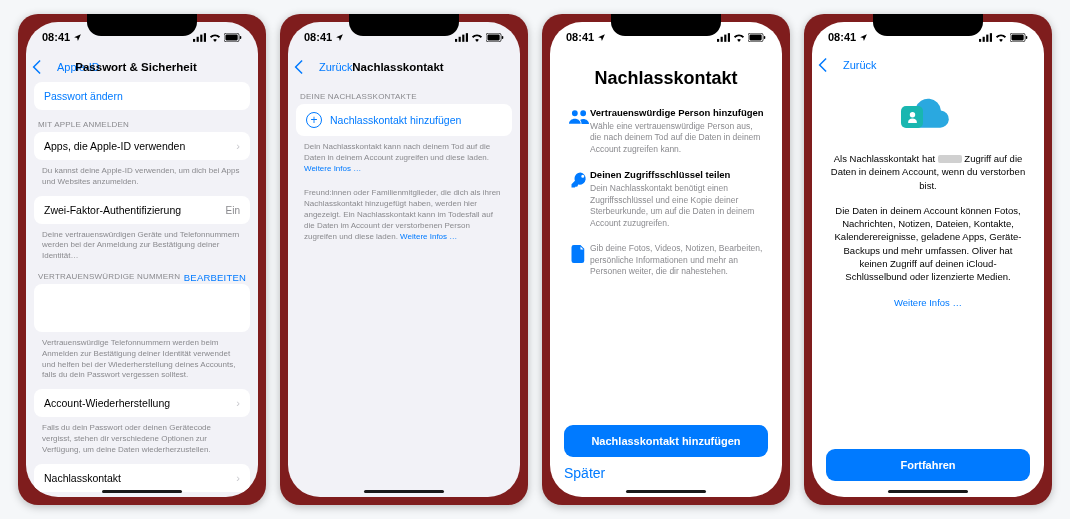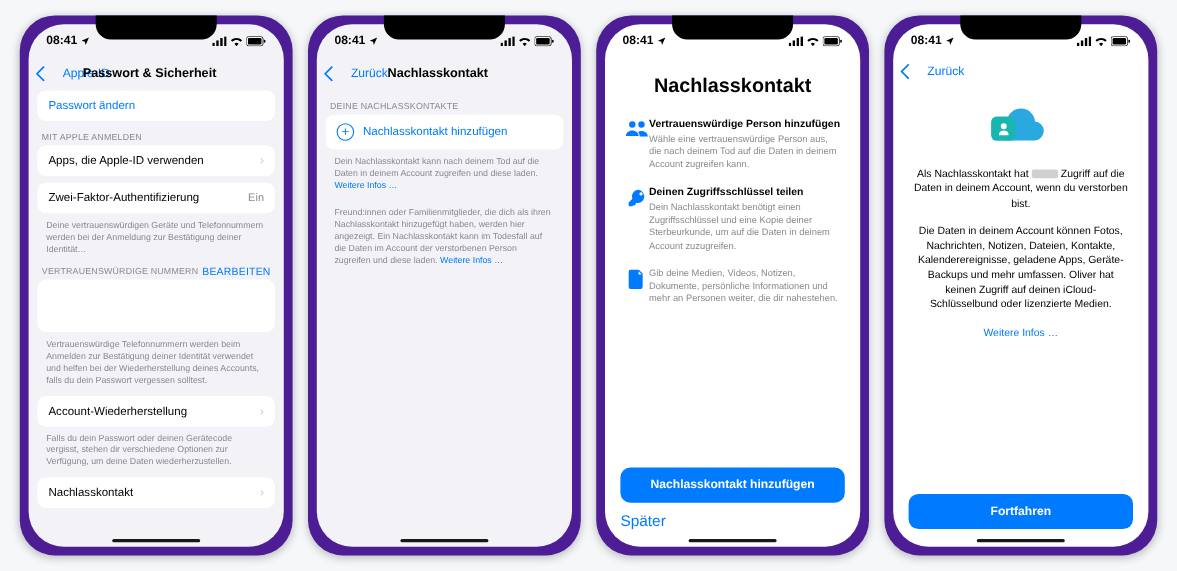--- a/index.html
+++ b/index.html
@@ -1,17 +1,17 @@
 <!DOCTYPE html>
 <html><head>
 <meta charset="utf-8">
 <style>
   *{box-sizing:border-box;margin:0;padding:0;-webkit-font-smoothing:antialiased}
   body{background:#f5f7f9;font-family:-apple-system,BlinkMacSystemFont,"Segoe UI",Helvetica,Arial,sans-serif;display:flex;gap:14px;justify-content:center;align-items:flex-start;padding:14px 0;}
-  .phone{width:248px;height:491px;background:#4c1d95;border-radius:32px;padding:8px;position:relative;box-shadow:0 2px 8px rgba(0,0,0,.25);flex:0 0 248px}
+  .phone{width:248px;height:491px;background:#7f1d1d;border-radius:20px;padding:8px;position:relative;box-shadow:0 2px 8px rgba(0,0,0,.25);flex:0 0 248px}
   .screen{width:100%;height:100%;border-radius:32px;overflow:hidden;position:relative;display:flex;flex-direction:column}
   .screen.grey{background:#f2f2f7}
   .screen.white{background:#fff}
   .notch{position:absolute;top:0;left:50%;transform:translateX(-50%);width:110px;height:22px;background:#000;border-bottom-left-radius:14px;border-bottom-right-radius:14px;z-index:50}
   .statusbar{height:30px;display:flex;justify-content:space-between;align-items:center;padding:0 16px;font-size:11px;font-weight:600;color:#000}
   .statusbar .right{display:flex;align-items:center;gap:3px}
   .sb-time{display:flex;align-items:center;gap:3px}
   .nav{height:30px;display:flex;align-items:center;padding:0 6px;font-size:11px;color:#007aff;position:relative}
   .nav .back{display:flex;align-items:center;gap:16px}
   .nav .title{position:absolute;left:0;right:12px;text-align:center;color:#000;font-weight:600;font-size:11.5px;pointer-events:none}
@@ -94,20 +94,21 @@
             <span>Passwort ändern</span>
           </div>
       </div>
       <div class="section-header">MIT APPLE ANMELDEN</div>
       <div class="card">
         <div class="row">
           <span>Apps, die Apple-ID verwenden</span>
           <span class="chevron">›</span>
         </div>
       </div>
+      <div class="footer-note">Du kannst deine Apple-ID verwenden, um dich bei Apps und Websites anzumelden.</div>
       <div class="card">
         <div class="row">
           <span>Zwei-Faktor-Authentifizierung</span>
           <span class="value">Ein</span>
         </div>
       </div>
       <div class="footer-note">Deine vertrauenswürdigen Geräte und Telefonnummern werden bei der Anmeldung zur Bestätigung deiner Identität…</div>
       <div class="section-header">
         <span>VERTRAUENSWÜRDIGE NUMMERN</span>
         <span class="section-right-link">Bearbeiten</span>
@@ -242,21 +243,21 @@
         </div>
       </div>
 
       <div class="feature">
         <div class="icon">
           <svg width="16" height="18" viewBox="0 0 20 24">
               <path fill="#007aff" d="M3 0h9l5 5v16a3 3 0 01-3 3H3a3 3 0 01-3-3V3a3 3 0 013-3zm9 2v4h4M4 11h10v1.5H4zm0 4h10v1.5H4zm0 4h7v1.5H4z"></path>
             </svg>
         </div>
         <div class="text">
-          <div class="p">Gib deine Medien, Videos, Notizen, Dokumente, persönliche Informationen und mehr an Personen weiter, die dir nahestehen.</div>
+          <div class="p">Gib deine Fotos, Videos, Notizen, Bearbeiten, persönliche Informationen und mehr an Personen weiter, die dir nahestehen.</div>
         </div>
       </div>
     </div>
     <div class="bottom-actions">
       <button class="primary-btn">Nachlasskontakt hinzufügen</button>
       <a class="secondary-link">Später</a>
     </div>
     <div class="home-ind light"></div>
   </div>
 </div>

